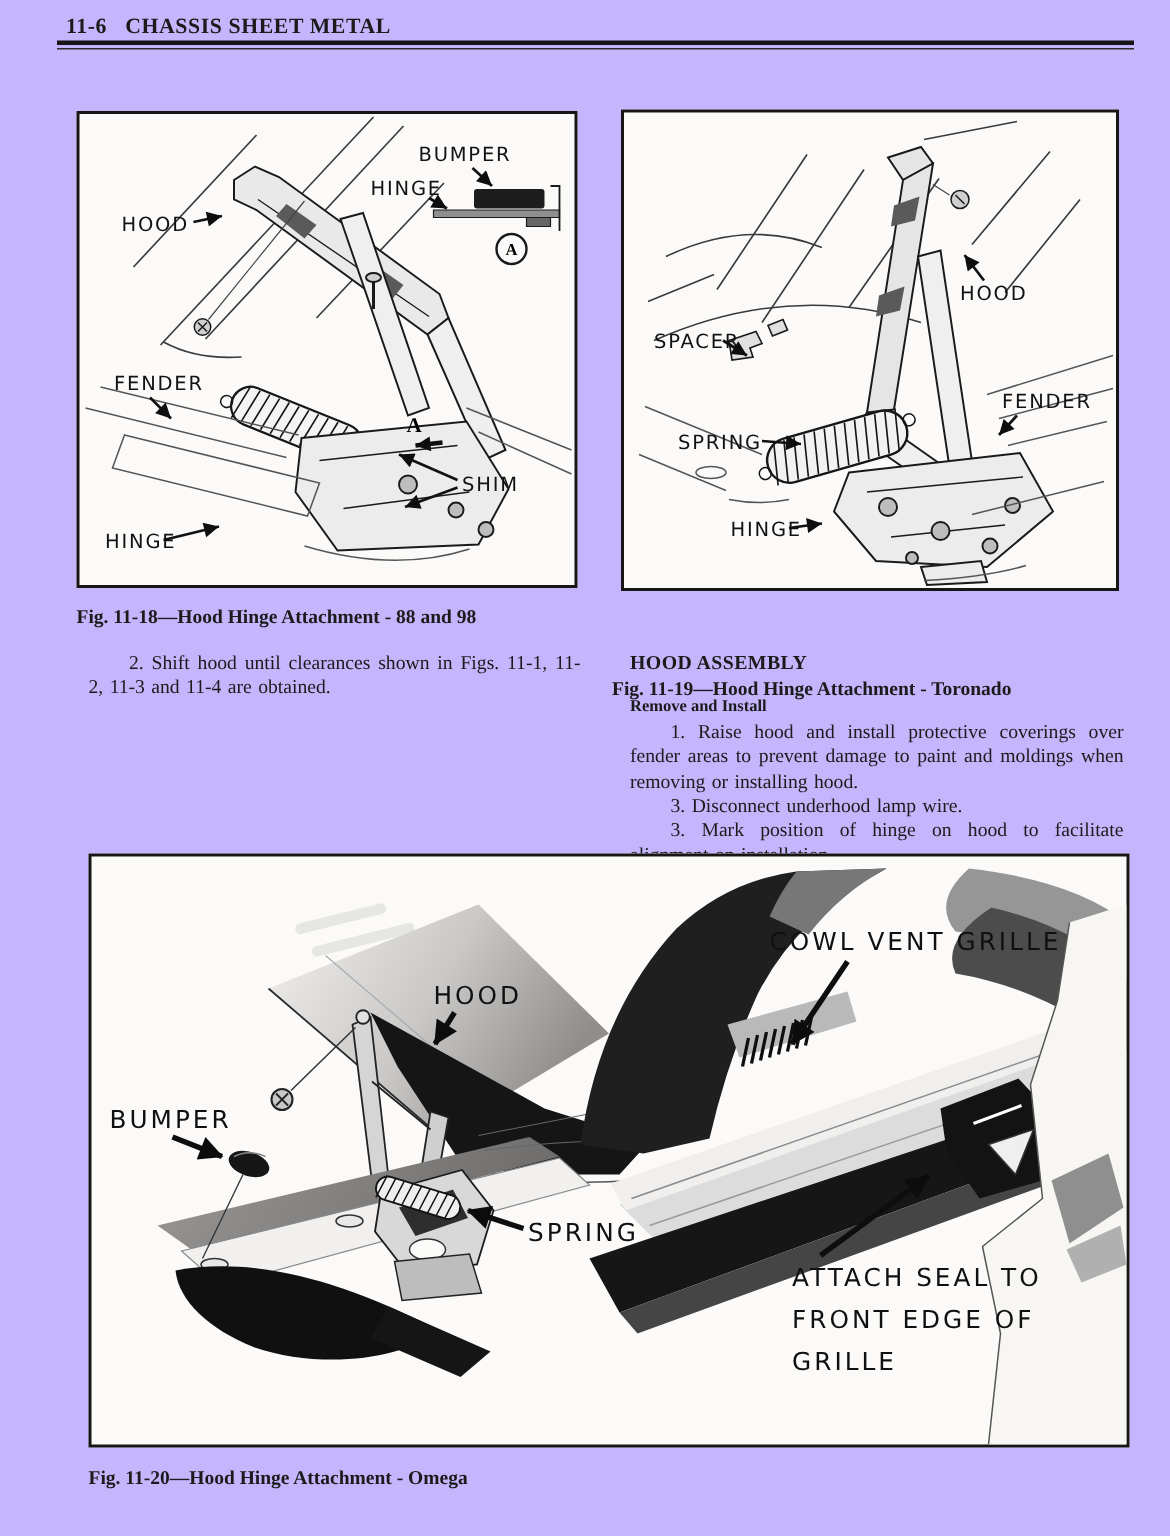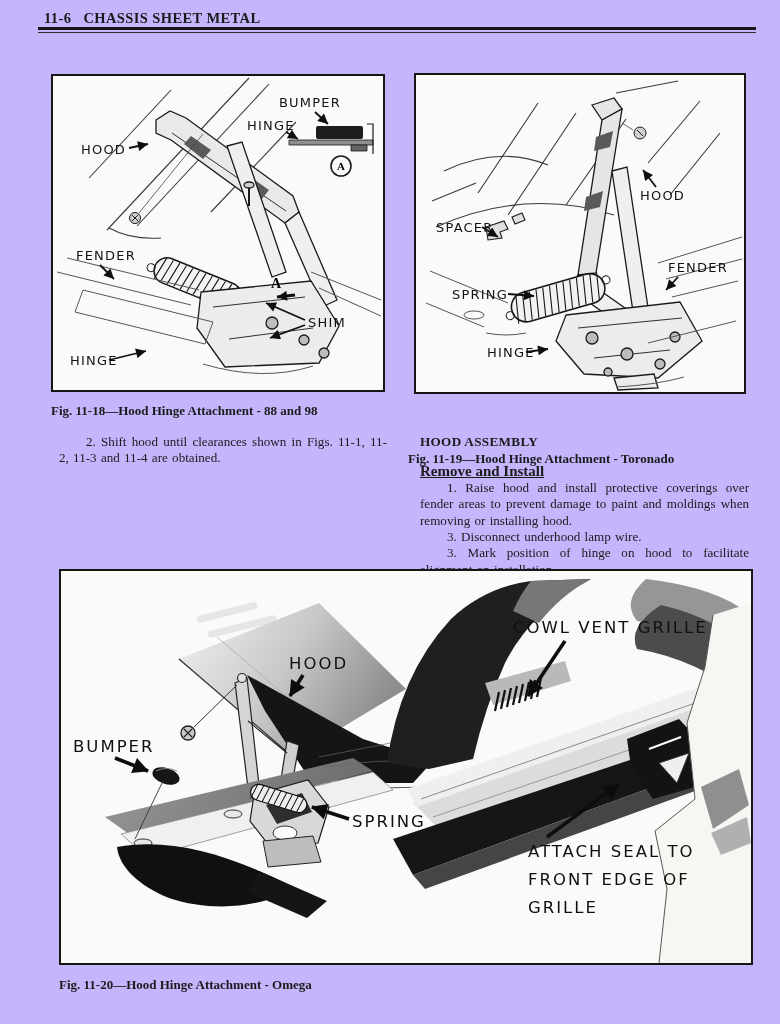--- a/index.html
+++ b/index.html
@@ -16,21 +16,21 @@
   .box3{left:59px;top:569px;width:690px;height:392px;}
   .caption{position:absolute;font-weight:700;font-size:13px;}
   .cap1{left:51px;top:403px;width:334px;}
   .cap2{left:408px;top:403px;width:332px;margin-top:48px;}
   .cap3{left:59px;top:977px;width:694px;}
   .col{position:absolute;font-size:13.1px;line-height:16.4px;text-align:justify;}
   .colL{left:59px;top:434px;width:328px;}
   .colR{left:420px;top:434px;width:329px;}
   .col p{margin:0;text-indent:27px;word-spacing:1px;}
   .colR h3{margin:0 0 13px 0;font-size:13.2px;letter-spacing:.3px;}
-  .colR h4{margin:0;font-size:15px;text-decoration:underline;}
+  .colR h4{margin:0;font-size:11px;}
   svg{display:block;}
   .lbl{font-family:"DejaVu Sans", sans-serif;font-size:13px;letter-spacing:1.2px;fill:#121212;}
   .plbl{font-family:"DejaVu Sans", sans-serif;font-size:16.5px;letter-spacing:2px;fill:#101010;}
   .ldr{stroke:#111;stroke-width:1.8;fill:none;}
   .bldr{stroke:#0e0e0e;stroke-width:3.6;fill:none;}
   .thin{stroke:#444;stroke-width:.8;fill:none;}
 </style>
 </head>
 <body>
 

